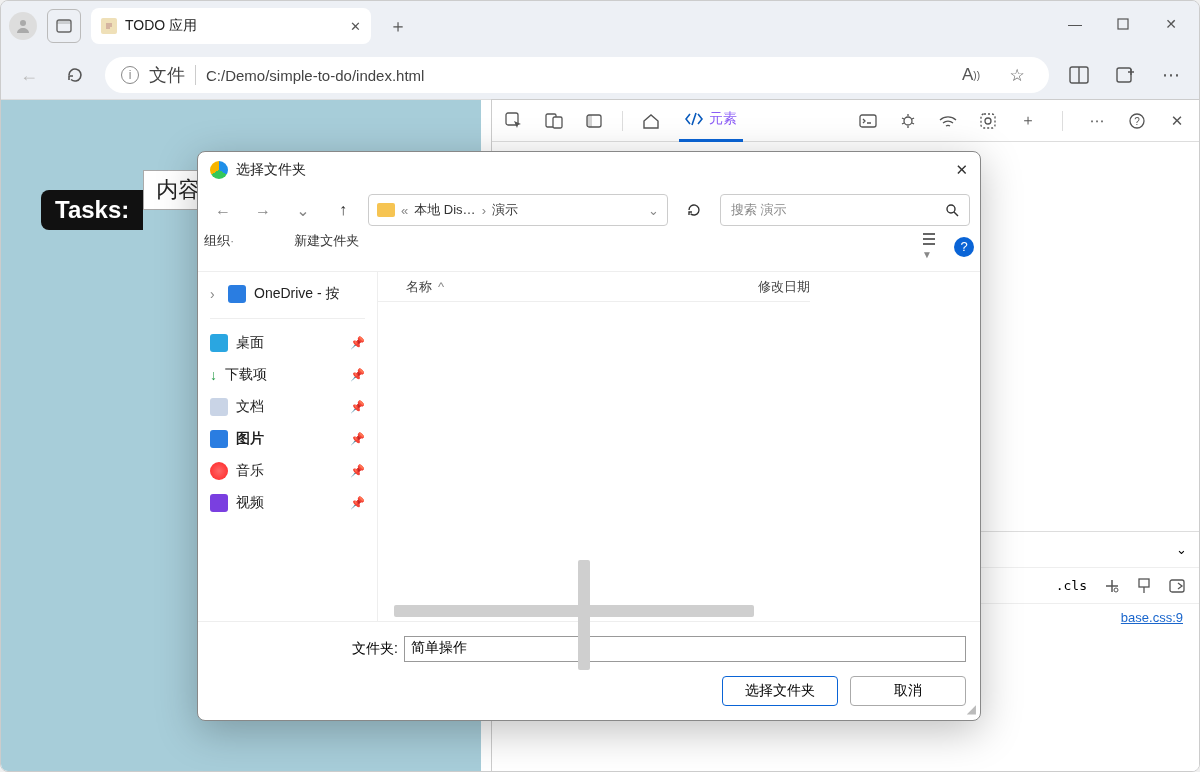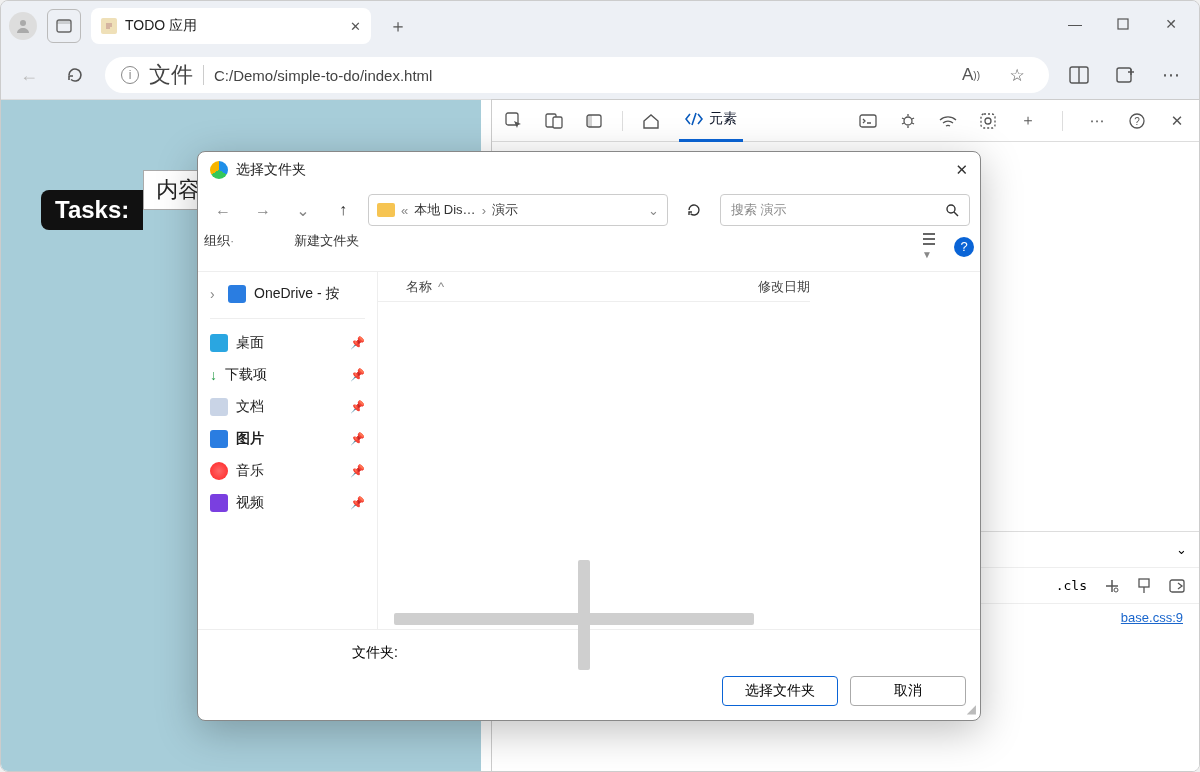--- a/index.html
+++ b/index.html
@@ -32,21 +32,21 @@
 .page{width:490px;height:100%;background:#fff;border-top:1px solid #ddd;overflow:hidden;}
 .page-inner{width:480px;height:100%;background:#a7cdd9;padding:50px 40px;}
 .tasks-row{display:flex;align-items:center;gap:0;}
 .tasks-label{background:#111;color:#fff;font-size:24px;font-weight:bold;padding:6px 14px;border-radius:8px 0 0 8px;margin-top:40px;}
 .tasks-input{background:#fff;height:40px;display:flex;align-items:center;font-size:22px;color:#222;padding:0 12px;border:1px solid #aaa;}
 
 .devtools{flex:1;height:100%;background:#fff;border-left:1px solid #ccc;border-top:1px solid #ccc;display:flex;flex-direction:column;overflow:hidden;}
 .dt-toolbar{height:42px;border-bottom:1px solid #ddd;display:flex;align-items:center;padding:0 10px;gap:16px;color:#555;}
 .dt-toolbar .ticon{width:24px;height:24px;display:flex;align-items:center;justify-content:center;font-size:15px;}
 .dt-tab{display:flex;align-items:center;gap:6px;height:42px;padding:0 6px;font-size:14px;color:#222;}
-.dt-tab.active{border-bottom:3px solid #0a64d6;color:#0f172a;}
+.dt-tab.active{border-bottom:3px solid #0a64d6;color:#8b5cf6;}
 .dt-spacer{flex:1;}
 
 .dt-body{flex:1;position:relative;}
 .styles-pane{position:absolute;left:0;right:0;bottom:0;height:240px;border-top:1px solid #ddd;background:#fff;font-size:13px;}
 .styles-head{height:36px;display:flex;align-items:center;justify-content:space-between;padding:0 12px;border-bottom:1px solid #eee;font-size:13px;}
 .styles-head .right{display:flex;gap:14px;align-items:center;}
 .styles-body{padding:6px 16px;font-family:Consolas,monospace;font-size:13px;color:#222;}
 .styles-body .src{color:#1a66cc;text-decoration:underline;float:right;}
 .styles-body .prop{margin-left:24px;}
 .swatch{display:inline-block;width:12px;height:12px;border:1px solid #888;vertical-align:middle;margin-right:4px;}
@@ -155,21 +155,21 @@
   <div class="addrbar">
     <div class="navbtn disabled">←</div>
     <div class="navbtn">
       <svg width="20" height="20" viewBox="0 0 20 20">
           <path d="M4 10a6 6 0 1 1 2 4.5" fill="none" stroke="#555" stroke-width="1.6"></path>
           <path d="M4 15v-4h4" fill="none" stroke="#555" stroke-width="1.6"></path>
         </svg>
     </div>
     <div class="omni">
       <span class="info">i</span>
-      <span style="font-size:22px">文件</span>
+      <span style="font-size:18px">文件</span>
       <span class="sep"></span>
       <span>C:/Demo/simple-to-do/index.html</span>
       <div class="addr-right">
         <div class="btn">A<sup style="font-size:10px">))</sup></div>
         <div class="btn">☆</div>
       </div>
     </div>
     <div class="navbtn">
       <svg width="20" height="18" viewBox="0 0 20 18">
           <rect x="1" y="1" width="18" height="16" rx="2" fill="none" stroke="#555" stroke-width="1.4"></rect>
@@ -418,20 +418,21 @@
           <div class="col-date">修改日期</div>
         </div>
         <div class="list-hscroll"></div>
       </div>
     </div>
     <div class="side-scroll-thumb"></div>
 
     <div class="dlg-footer">
       <div class="folder-row">
         <span>文件夹:</span>
+        <div class="fbox">简单操作</div>
       </div>
       <div class="dlg-btns">
         <div class="dlg-btn primary">选择文件夹</div>
         <div class="dlg-btn">取消</div>
       </div>
     </div>
     <div class="dlg-resize">◢</div>
   </div>
 
 </div>

